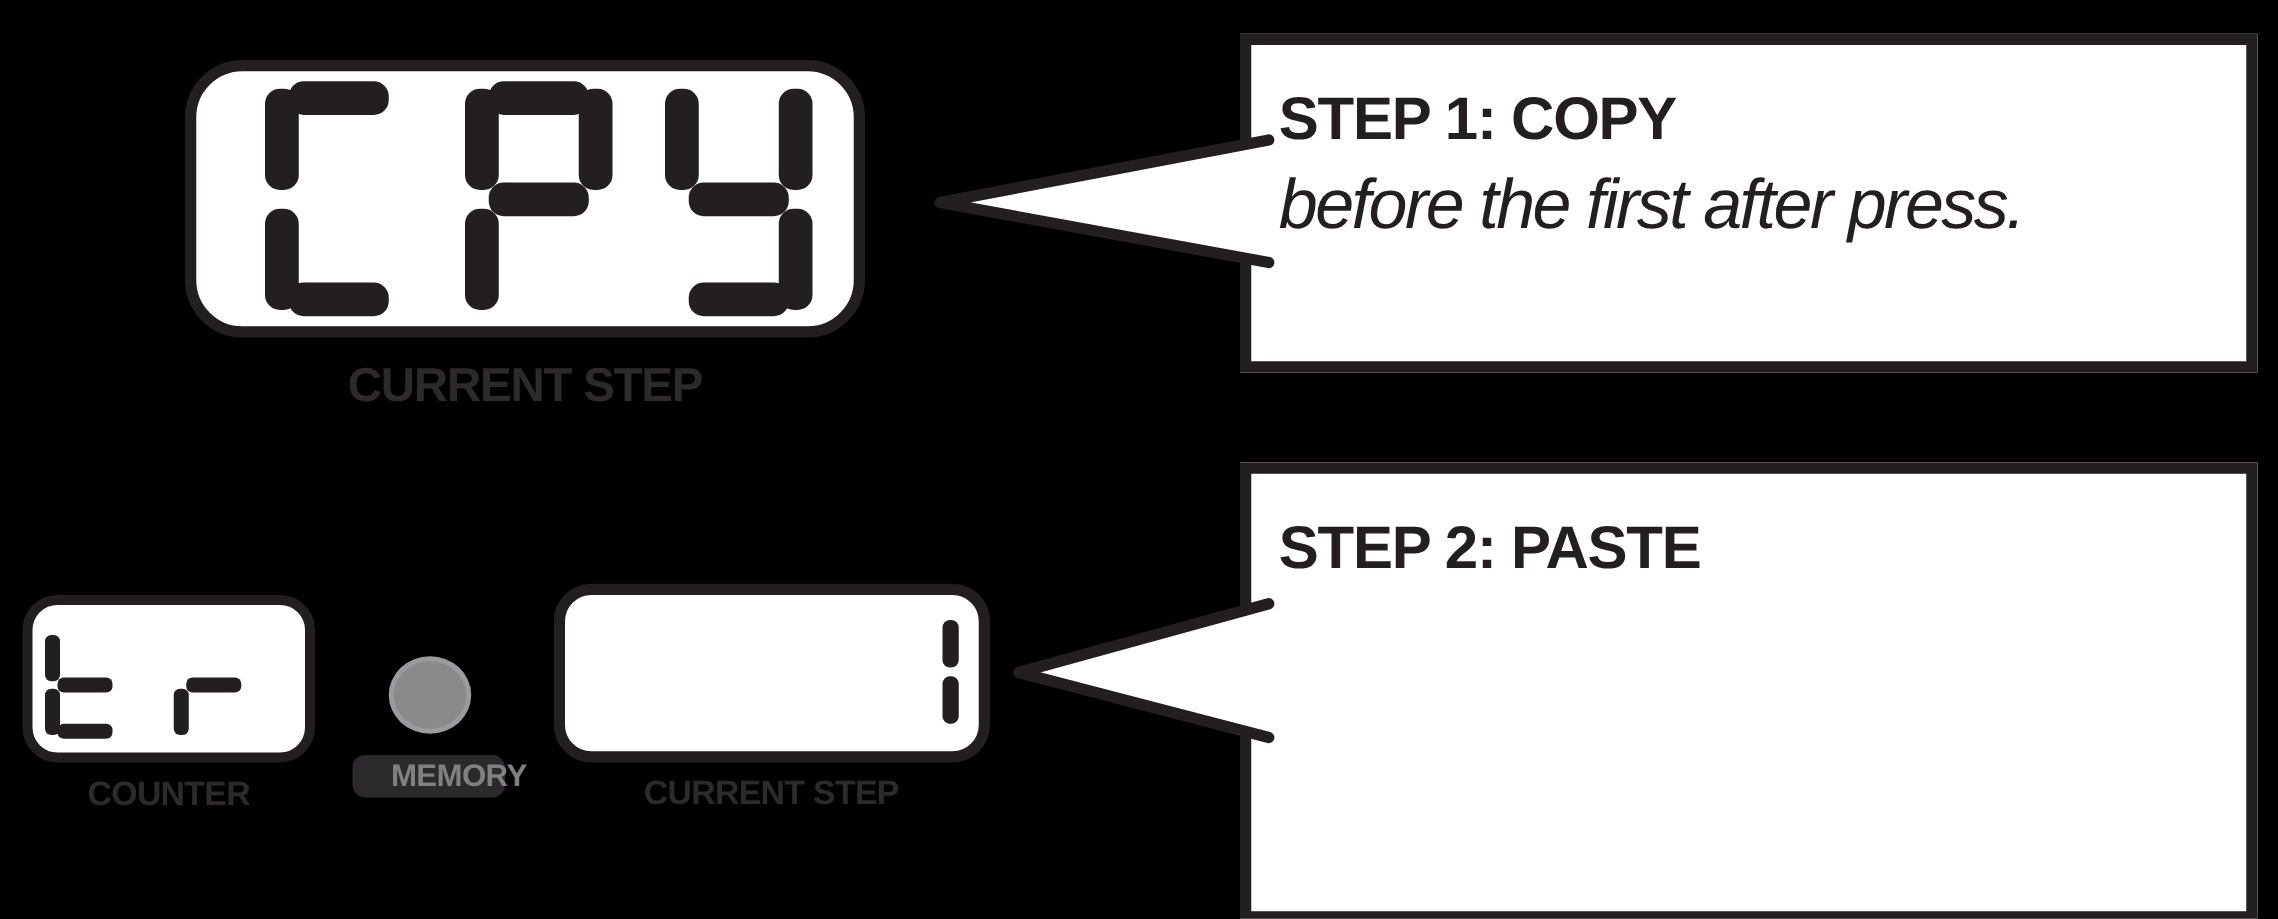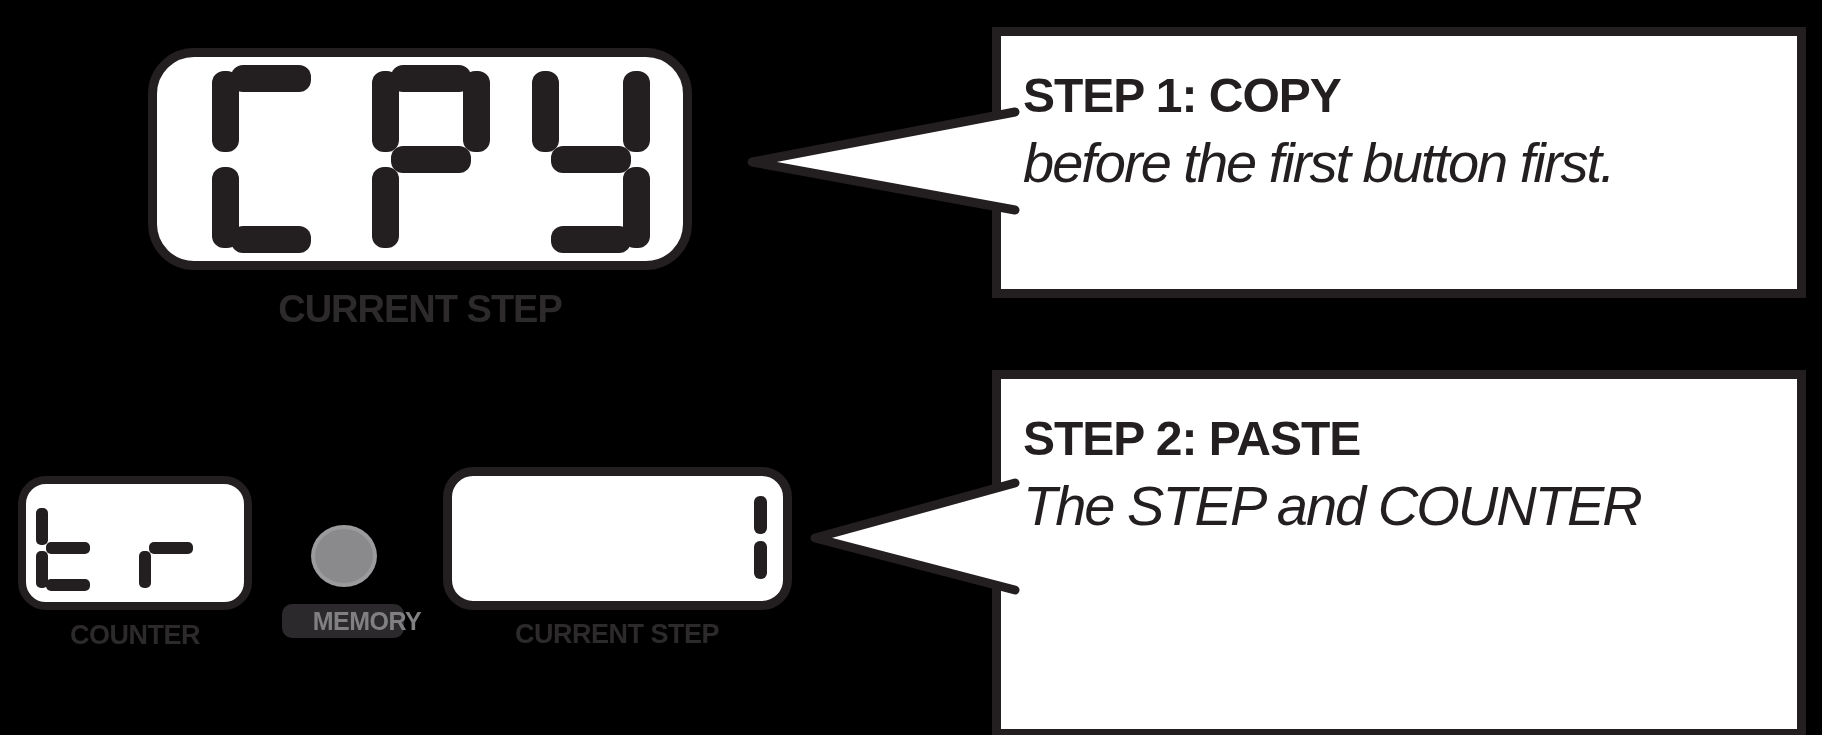--- a/index.html
+++ b/index.html
@@ -79,21 +79,21 @@
           <div class="seg" style="left: 91px; top: 102px; width: 27px; height: 81px; border-radius: 12px;"></div>
           <div class="seg" style="left: 19px; top: 161px; width: 80px; height: 27px; border-radius: 12px;"></div>
         </div>
       </div>
   </div>
   <div class="panel-label lbl-lg lbl-cpy">CURRENT STEP</div>
 
   <div class="bubble bubble-1">
     <div class="bubble-inner">
       <div class="bubble-title">STEP 1: COPY</div>
-      <div class="bubble-line">before the first button first.</div>
+      <div class="bubble-line">before the first after press.</div>
     </div>
   </div>
   <svg class="tail tail-1" width="290" height="130">
     <path d="M 275 17 L 12 67 L 275 115" fill="#ffffff" stroke="#231f20" stroke-width="9" stroke-linejoin="round" stroke-linecap="round"></path>
   </svg>
 
   <div class="display d-tr">
     <div class="digits digits-tr">
         <div class="digit" style="width: 64px; height: 86px;">
           <div class="seg" style="left: 0px; top: 3px; width: 12px; height: 37px; border-radius: 5px;"></div>
@@ -120,20 +120,19 @@
           <div class="seg" style="left: 2px; top: 3px; width: 13px; height: 38px; border-radius: 6px;"></div>
           <div class="seg" style="left: 2px; top: 48px; width: 13px; height: 38px; border-radius: 6px;"></div>
         </div>
       </div>
   </div>
   <div class="panel-label lbl-sm lbl-step">CURRENT STEP</div>
 
   <div class="bubble bubble-2">
     <div class="bubble-inner">
       <div class="bubble-title">STEP 2: PASTE</div>
-      <div class="bubble-line">The STEP and COUNTER</div>
     </div>
   </div>
   <svg class="tail tail-2" width="260" height="140">
     <path d="M 215 18 L 15 73 L 215 125" fill="#ffffff" stroke="#231f20" stroke-width="9" stroke-linejoin="round" stroke-linecap="round"></path>
   </svg>
 
 </div>
 
 </body></html>

